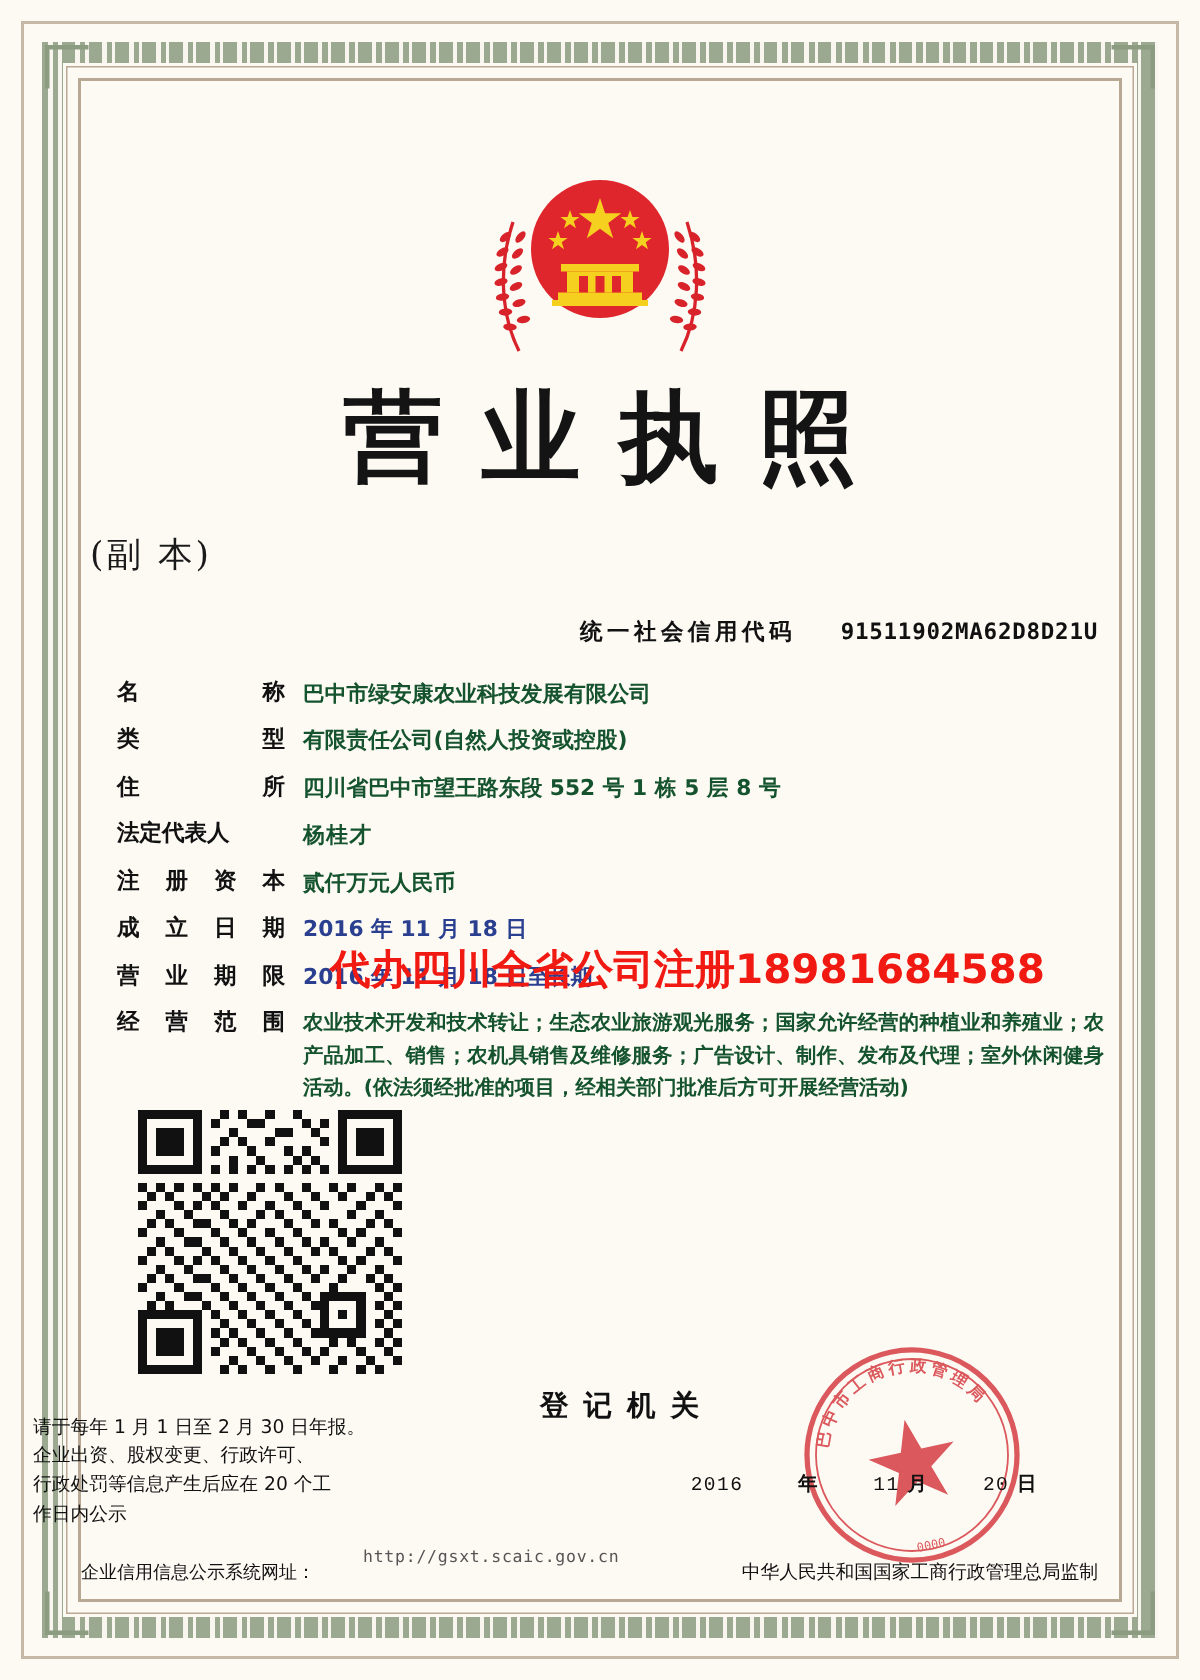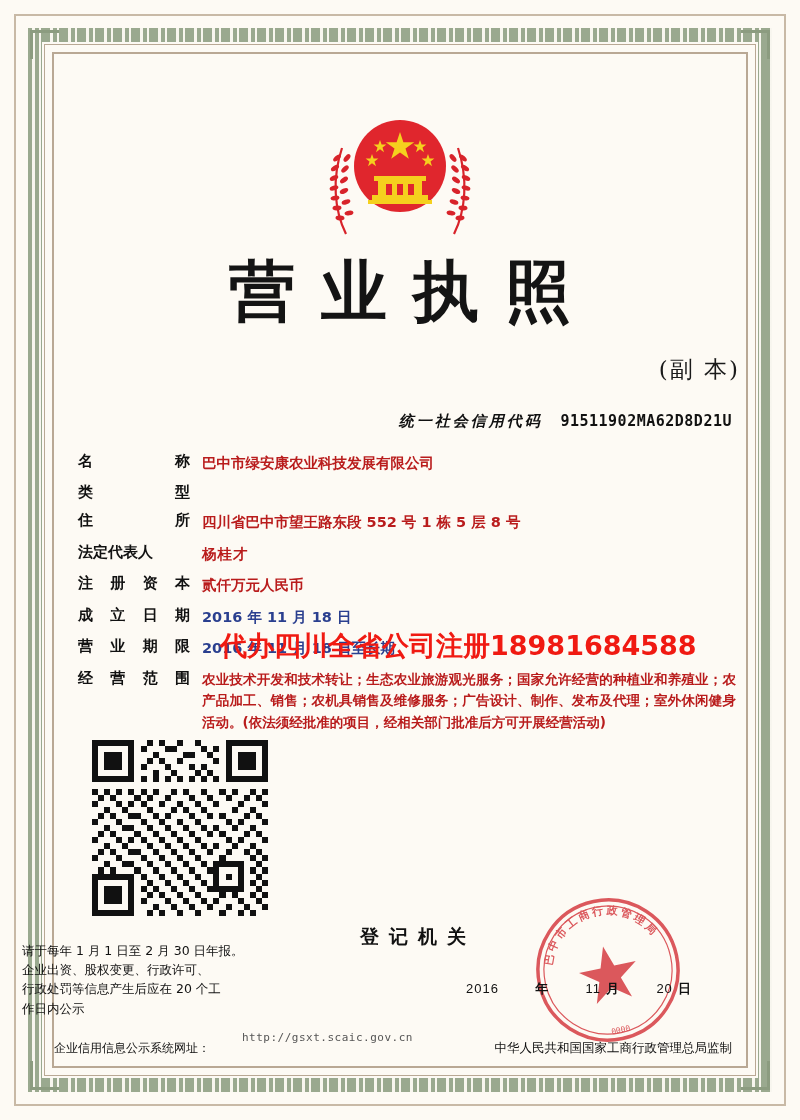--- a/index.html
+++ b/index.html
@@ -94,42 +94,42 @@
     font-weight: bold;
     letter-spacing: 26px;
     text-indent: 26px;
     color: #141414;
     line-height: 1;
   }
   .doc-subtitle {
     position: absolute;
     top: 292px;
     left: 0; right: 0;
-    text-align: right;
+    text-align: left;
     font-size: 23px;
     color: #1a1a1a;
     letter-spacing: 2px;
     font-family: "DejaVu Serif", "Liberation Serif", serif;
   }
 
   
   .credit-line {
     position: absolute;
     top: 350px;
     right: 8px;
     font-size: 15px;
     font-weight: bold;
     color: #111;
     letter-spacing: 0.5px;
   }
-  .credit-line .lbl { letter-spacing: 3px; font-style: italic; }
+  .credit-line .lbl { letter-spacing: 3px; }
   .credit-line .code {
     font-family: "DejaVu Sans Mono", "Liberation Mono", monospace;
     letter-spacing: 0.5px;
-    margin-left: 12px;
+    margin-left: 24px;
   }
 
   
   .fields {
     position: absolute;
     top: 390px;
     left: 18px;
     right: 4px;
   }
   .row {
@@ -146,21 +146,21 @@
     display: flex;
     justify-content: space-between;
     font-family: "DejaVu Sans", "Liberation Sans", sans-serif;
     padding-right: 12px;
     box-sizing: border-box;
   }
   .row .label span { display: inline-block; }
   .row .value {
     flex: 1 1 auto;
     font-size: 14.5px;
-    color: #b91c1c;
+    color: #14532d;
     line-height: 1.55;
     font-weight: bold;
   }
   .row.scope .value { font-size: 13.5px; line-height: 1.6; text-align: justify; }
   .row.rep .value { letter-spacing: 1px; }
 
   .value.blue {
     color: #2a3f8f;
   }
 
@@ -203,21 +203,21 @@
   .dateline {
     position: absolute;
     right: 48px;
     top: 918px;
     font-size: 13px;
     color: #111;
     letter-spacing: 1px;
     white-space: nowrap;
   }
   .dateline b { font-weight: bold; }
-  .dateline .num { font-family: Liberation Sans, sans-serif; margin-top: 40px; }
+  .dateline .num { font-family: Liberation Mono, monospace; margin-top: 40px; }
   .dateline .gap { display: inline-block; width: 26px; }
 
   
   .seal {
     position: absolute;
     right: 56px;
     top: 832px;
     width: 152px;
     height: 152px;
     transform: rotate(-12deg);
@@ -359,20 +359,21 @@
           <span>称</span>
         </div>
         <div class="value">巴中市绿安康农业科技发展有限公司</div>
       </div>
 
       <div class="row">
         <div class="label">
           <span>类</span>
           <span>型</span>
         </div>
+        <div class="value">有限责任公司(自然人投资或控股)</div>
       </div>
 
       <div class="row">
         <div class="label">
           <span>住</span>
           <span>所</span>
         </div>
         <div class="value">四川省巴中市望王路东段 552 号 1 栋 5 层 8 号</div>
       </div>
 

